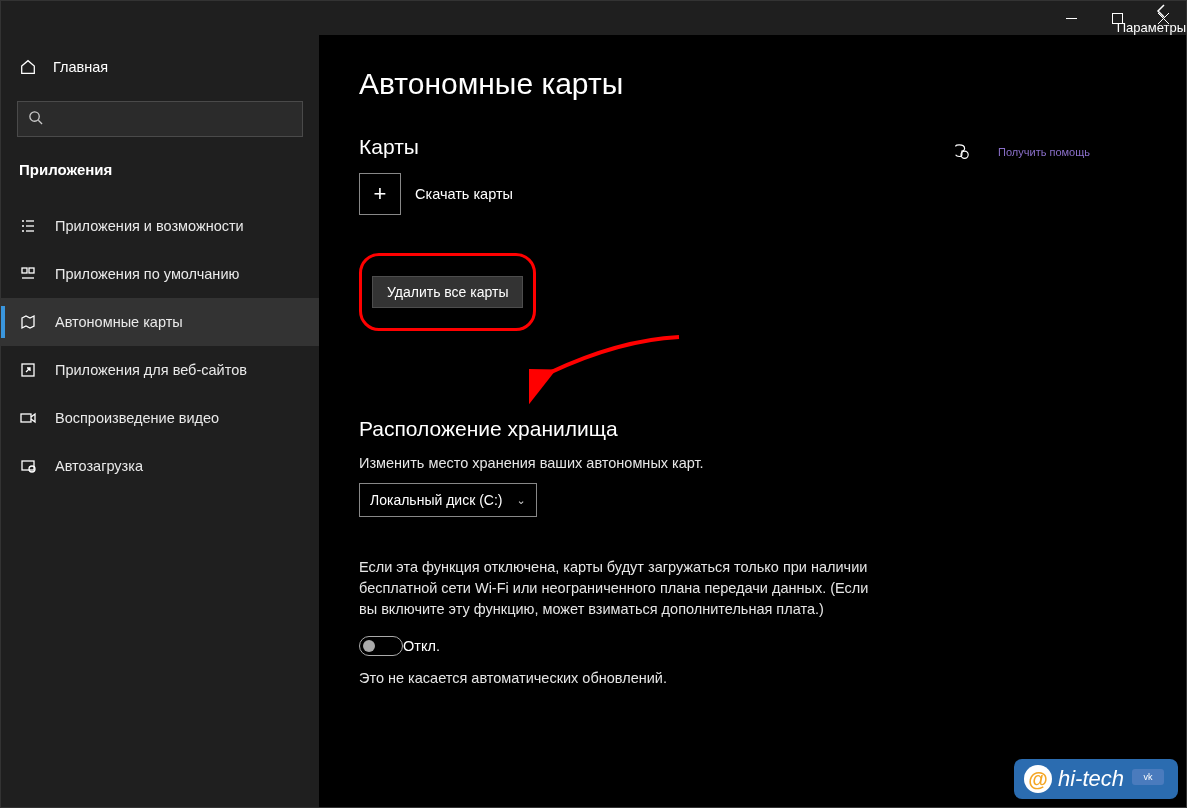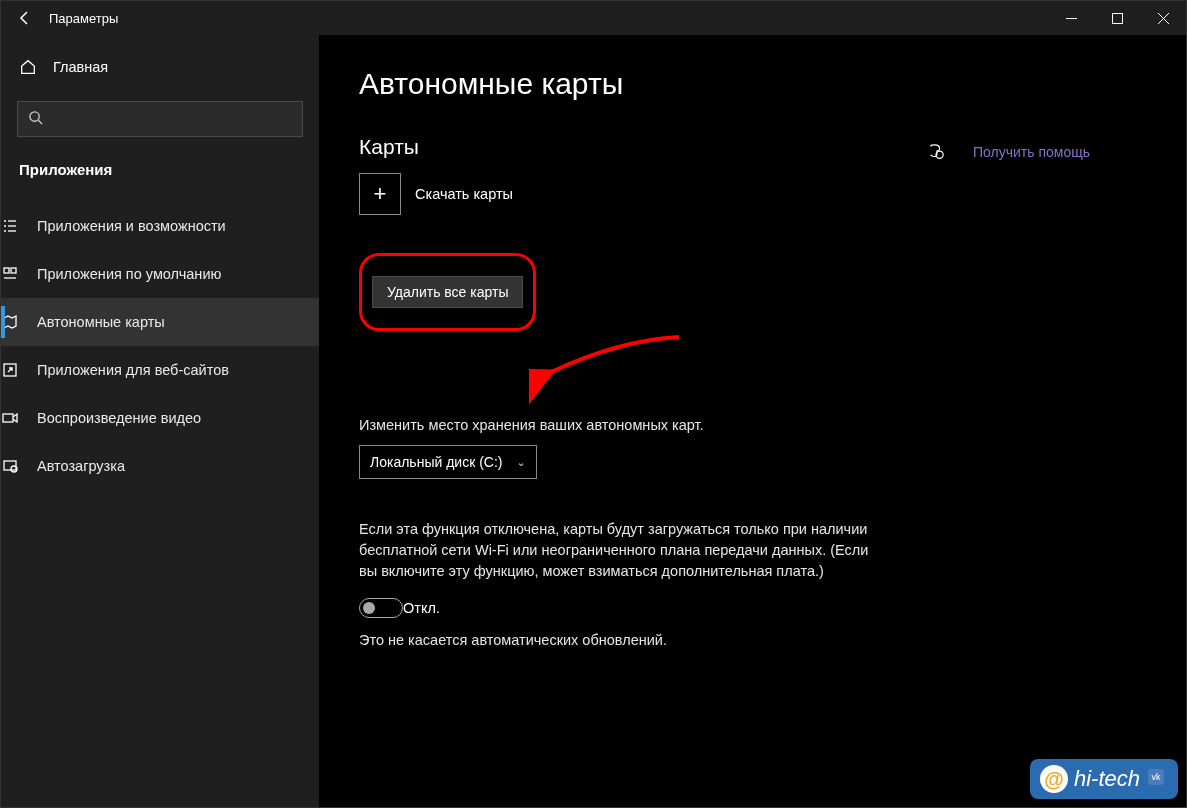--- a/index.html
+++ b/index.html
@@ -8,24 +8,25 @@
     height: 808px;
     background: #000;
     font-family: "Segoe UI", Tahoma, sans-serif;
     color: #fff;
     overflow: hidden;
     position: relative;
     border: 1px solid #333;
   }
   .titlebar {
     display: flex;
-    align-items: center;
+    align-items: flex-end;
     height: 34px;
     background: #1f1f1f;
     position: relative;
+    flex-direction: column;
   }
   .titlebar .back {
     width: 48px; height: 34px;
     display:flex; align-items:center; justify-content:center;
     color:#fff;
   }
   .titlebar .title { font-size: 13px; color:#fff; }
   .window-controls {
     position:absolute; right:0; top:0;
     display:flex;
@@ -70,20 +71,21 @@
   .search .sicon { color:#ccc; }
   .category {
     padding: 18px 24px 6px 18px;
     font-size: 15px;
     font-weight: 600;
   }
   .nav { margin-top: 18px; }
   .nav-item {
     display:flex; align-items:center;
     height: 48px;
+    padding-left: 18px;
     gap: 18px;
     color:#eaeaea;
     font-size: 14.5px;
     position:relative;
   }
   .nav-item.selected {
     background:#333333;
   }
   .nav-item.selected::before {
     content:"";
@@ -162,21 +164,21 @@
   .toggle-label { font-size:14.5px; }
 
   .note { font-size:14.5px; color:#e6e6e6; }
 
   .help-link {
     position:absolute;
     right: 96px;
     top: 108px;
     display:flex; align-items:center; gap:28px;
     color:#8a6fc9;
-    font-size:14px;
+    font-size:11px;
   }
   .help-link svg { color:#fff; }
 
   .arrow-annot {
     position:absolute;
     left: 210px; top: 290px;
     pointer-events:none;
   }
 
   .watermark {
@@ -193,21 +195,21 @@
     font-family: "Segoe UI", sans-serif;
   }
   .watermark .at {
     width:28px; height:28px;
     border-radius:50%;
     background:#fff; color:#f5a623;
     display:flex; align-items:center; justify-content:center;
     font-weight:bold; font-size:20px; font-style:normal;
   }
   .watermark .vk {
-    width:16px; height:16px;
+    width:32px; height:16px;
     background:#4a7bbd;
     border-radius:3px;
     font-size:9px;
     display:flex; align-items:center; justify-content:center;
     font-style:normal;
     margin-left:2px;
     align-self: flex-start;
     margin-top: 4px;
   }
 </style>
@@ -345,20 +347,21 @@
     <svg class="arrow-annot" width="160" height="80" viewBox="0 0 160 80">
       <defs>
         <marker id="ah" markerWidth="12" markerHeight="12" refX="2" refY="6" orient="auto">
           <path d="M12 0 L0 6 L12 12 Z" fill="#ff0000"></path>
         </marker>
       </defs>
       <path d="M150 12 Q 90 15 20 48" stroke="#ff0000" stroke-width="4" fill="none" marker-end="url(#ah)"></path>
     </svg>
 
     <div class="section">
+      <h2>Расположение хранилища</h2>
       <div class="small-desc">Изменить место хранения ваших автономных карт.</div>
       <div class="select">
         <span>Локальный диск (C:)</span>
         <span class="chev">⌄</span>
       </div>
     </div>
 
     <div class="section">
       <div class="desc">Если эта функция отключена, карты будут загружаться только при наличии бесплатной сети Wi-Fi или неограниченного плана передачи данных. (Если вы включите эту функцию, может взиматься дополнительная плата.)</div>
       <div class="toggle-row">

